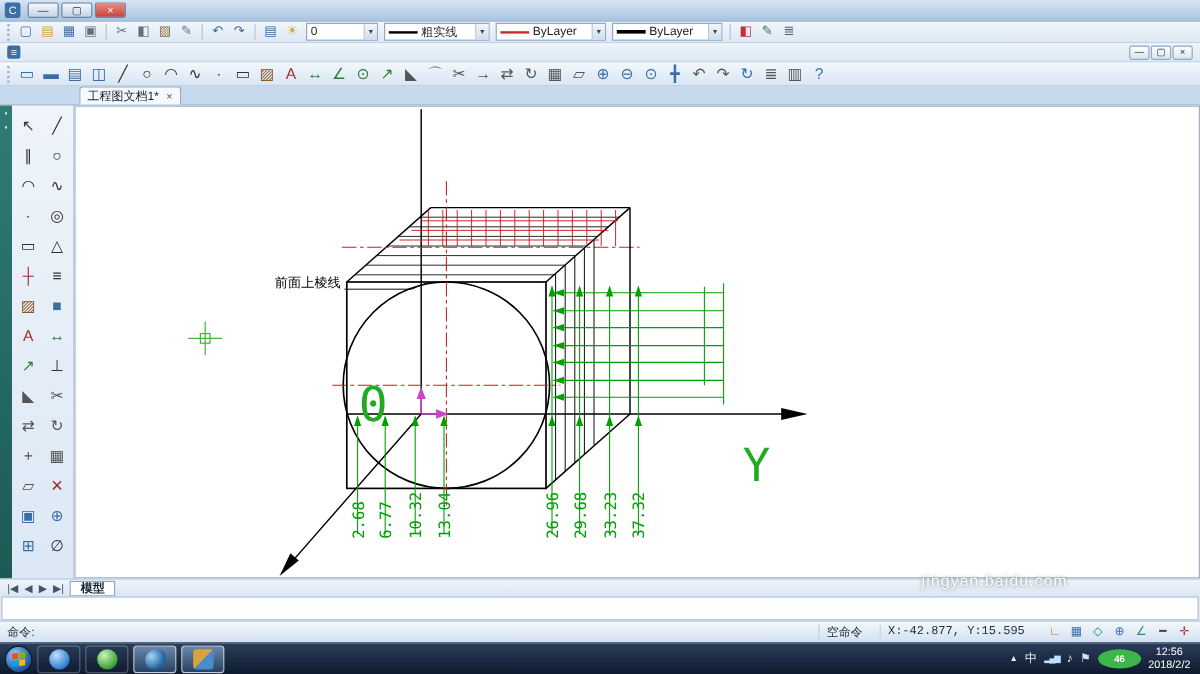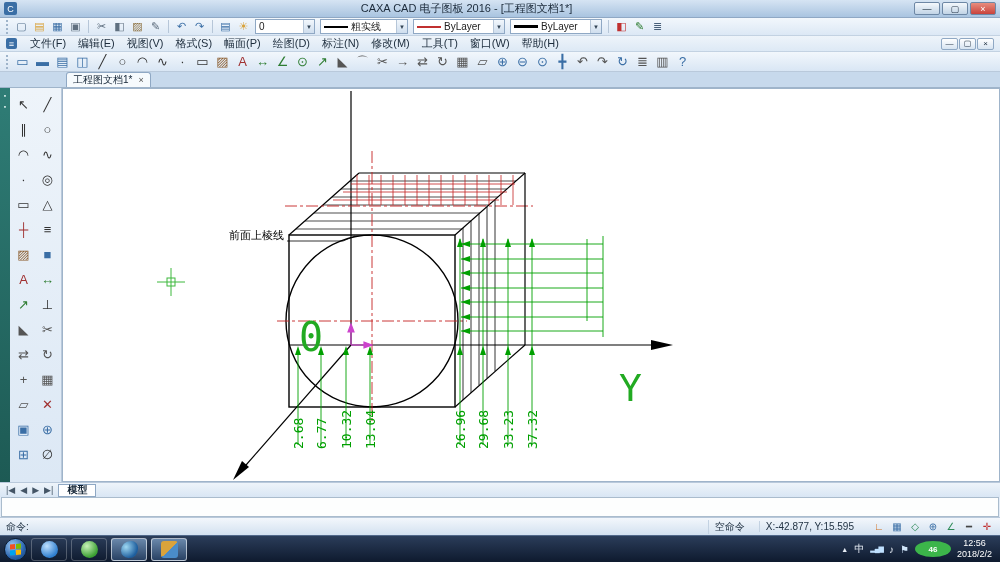--- a/index.html
+++ b/index.html
@@ -67,21 +67,21 @@
   .modelbar{top:482px;height:15px;background:linear-gradient(#eef4fa,#d9e6f4);
             border-top:1px solid #b9c9db;padding:0 6px;gap:5px;font-size:9px;color:#456}
   .modeltab{background:#fff;border:1px solid #8fa8c4;padding:0 8px;height:13px;
             display:inline-flex;align-items:center;font-size:10px;font-weight:bold;color:#123}
 
   
   .cmdline{top:497px;height:20px;background:#fdfefe;border:1px solid #aabccd;margin:0 1px}
   .statusbar{top:517px;height:18px;background:linear-gradient(#f3f7fc,#d3e1f0);
              border-top:1px solid #b9c9db;padding:0 6px;gap:8px;font-size:10px;color:#234}
   .statusbar .cell{padding:0 6px;border-left:1px solid #c3d2e2}
-  .statusbar .coords{font-family:Liberation Sans, sans-serif}
+  .statusbar .coords{font-family:Liberation Mono, monospace}
   .sticons{display:flex;gap:4px;margin-left:4px}
   .sticons .ic{width:14px;height:14px;font-size:10px}
 
   
   .taskbar{top:535px;height:27px;background:linear-gradient(#2b3d5a,#0e1a2e);
            border-top:1px solid #51688a;padding:0 4px;gap:4px;z-index:20}
   .orb{width:23px;height:23px;border-radius:50%;
        background:radial-gradient(circle at 35% 30%,#9cc8f5,#2a64ad 60%,#123a6b);
        border:1px solid #0a1a30;display:flex;align-items:center;justify-content:center}
   .flag{display:grid;grid-template-columns:5px 5px;grid-auto-rows:5px;gap:1px;transform:skewY(-6deg)}
@@ -104,21 +104,20 @@
   .wm-brand{font-size:25px;font-weight:bold}
   .wm-logo{position:relative;width:26px;height:26px}
   .wm-logo i{position:absolute;width:5px;height:5px;border-radius:50%}
   .wm-url{font-size:13px;letter-spacing:1px;margin-top:4px}
 </style>
 </head>
 <body>
 
 <div class="row titlebar">
   <span class="appico">C</span>
-  <span class="title">CAXA CAD 电子图板 2016 - [工程图文档1*]</span>
   <span class="wbtn">—</span>
   <span class="wbtn">▢</span>
   <span class="wbtn close">×</span>
 </div>
 
 <div class="row toolbar1">
   <span class="grip"></span>
   <span class="tgroup">
       <span class="ic" style="color: rgb(85, 112, 140);">▢</span>
       <span class="ic" style="color: rgb(217, 163, 60);">▤</span>
@@ -164,33 +163,20 @@
   <span class="sep"></span>
   <span class="tgroup">
       <span class="ic" style="color: rgb(192, 48, 48);">◧</span>
       <span class="ic" style="color: rgb(46, 125, 50);">✎</span>
       <span class="ic" style="color: rgb(73, 96, 122);">≣</span>
     </span>
 </div>
 
 <div class="row menubar">
   <span class="appico" style="width:11px;height:11px">≡</span>
-  <span class="menu-items" style="margin-left:4px">
-      <span class="menu-item">文件(F)</span>
-      <span class="menu-item">编辑(E)</span>
-      <span class="menu-item">视图(V)</span>
-      <span class="menu-item">格式(S)</span>
-      <span class="menu-item">幅面(P)</span>
-      <span class="menu-item">绘图(D)</span>
-      <span class="menu-item">标注(N)</span>
-      <span class="menu-item">修改(M)</span>
-      <span class="menu-item">工具(T)</span>
-      <span class="menu-item">窗口(W)</span>
-      <span class="menu-item">帮助(H)</span>
-    </span>
   <span class="menu-ctl">
     <span class="mbtn">—</span>
     <span class="mbtn">▢</span>
     <span class="mbtn">×</span>
   </span>
 </div>
 
 <div class="row toolbar2">
   <span class="grip"></span>
   <span class="tgroup">
@@ -476,13 +462,14 @@
     <span style="color:#cfe4f8">⚑</span>
     <span class="badge">46</span>
     <span class="clock">
       <div>12:56</div>
       <div>2018/2/2</div>
     </span>
   </span>
 </div>
 
 <div class="watermark">
+  <div class="wm-url">jingyan.baidu.com</div>
 </div>
 
 </body></html>

